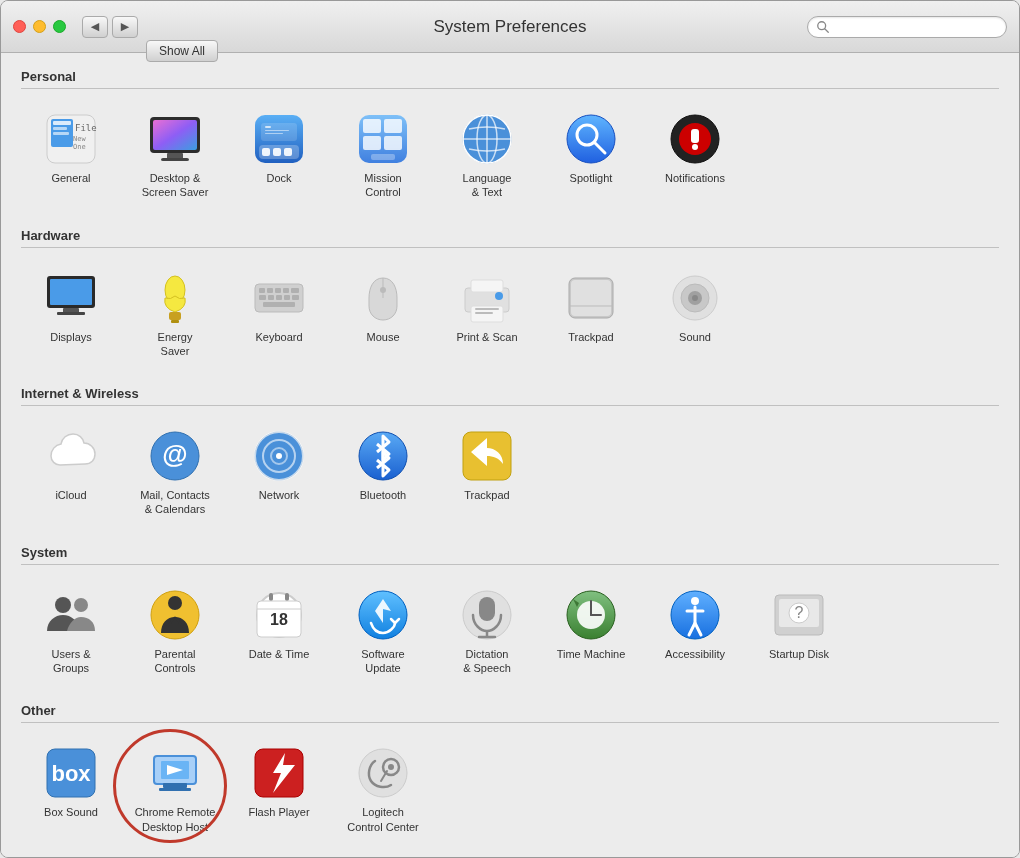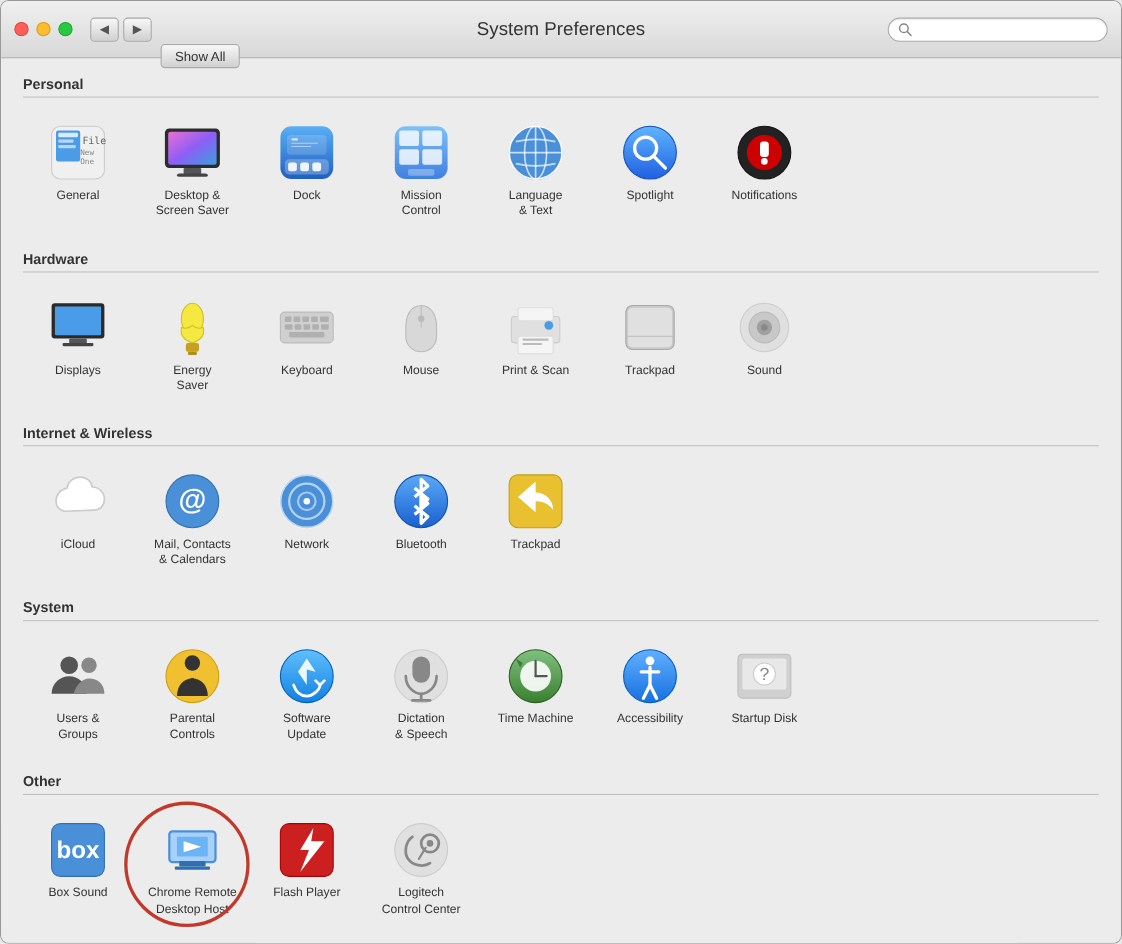--- a/index.html
+++ b/index.html
@@ -520,20 +520,33 @@
               <circle cx="28" cy="28" r="24" fill="#f0c030" stroke="#d0a010" stroke-width="1"></circle>
               <circle cx="28" cy="16" r="7" fill="#333"></circle>
               <path d="M14 46 C14 36 20 30 28 30 C36 30 42 36 42 46 Z" fill="#333"></path>
               <line x1="28" y1="30" x2="20" y2="40" stroke="#333" stroke-width="2"></line>
               <line x1="28" y1="30" x2="36" y2="40" stroke="#333" stroke-width="2"></line>
             </svg>
           </div>
           <span class="pref-label">Parental<br>Controls</span>
         </div>
 
+        <div class="pref-item">
+          <div class="pref-icon">
+            <svg viewBox="0 0 56 56" xmlns="http://www.w3.org/2000/svg">
+              <circle cx="28" cy="28" r="22" fill="white" stroke="#ccc" stroke-width="2"></circle>
+              <rect x="18" y="6" width="4" height="8" rx="2" fill="#888"></rect>
+              <rect x="34" y="6" width="4" height="8" rx="2" fill="#888"></rect>
+              <rect x="6" y="14" width="44" height="36" rx="4" fill="white" stroke="#ccc" stroke-width="1"></rect>
+              <line x1="6" y1="22" x2="50" y2="22" stroke="#ccc" stroke-width="1"></line>
+              <text x="28" y="38" text-anchor="middle" font-size="16" font-weight="bold" fill="#333">18</text>
+            </svg>
+          </div>
+          <span class="pref-label">Date &amp; Time</span>
+        </div>
 
         <div class="pref-item">
           <div class="pref-icon">
             <svg viewBox="0 0 56 56" xmlns="http://www.w3.org/2000/svg">
               <defs>
                 <linearGradient id="suGrad" x1="0" y1="0" x2="0" y2="1">
                   <stop offset="0%" stop-color="#60c0ff"></stop>
                   <stop offset="100%" stop-color="#1080e0"></stop>
                 </linearGradient>
               </defs>

